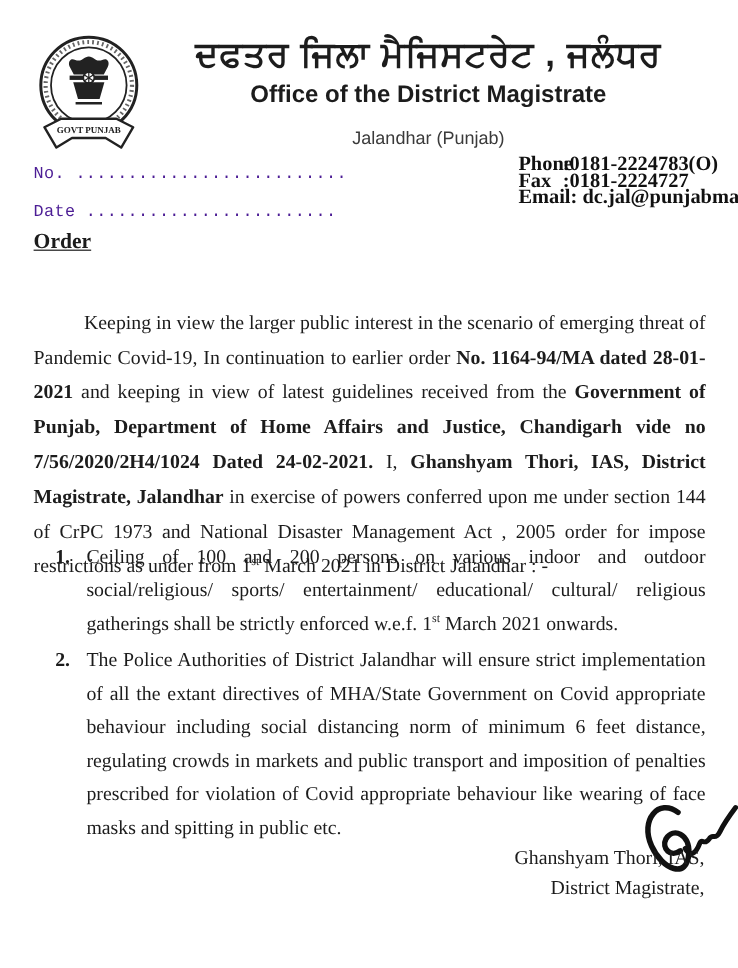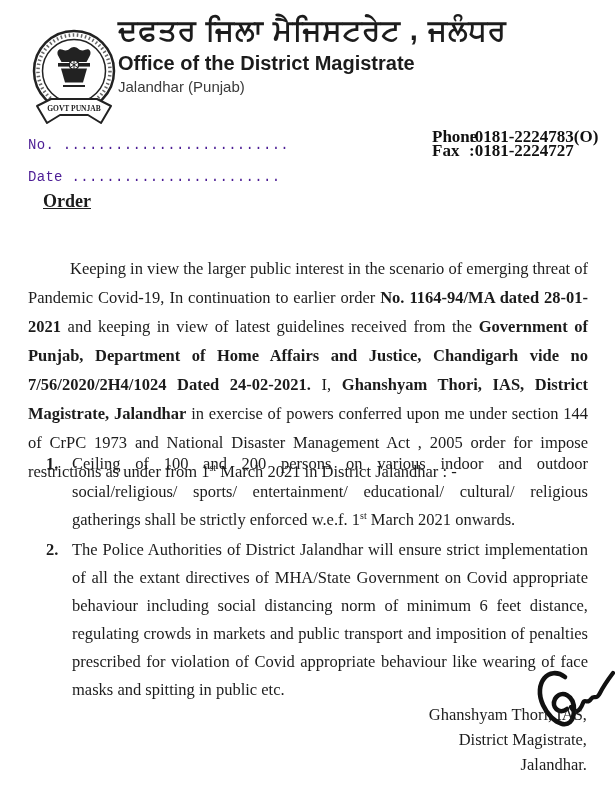--- a/index.html
+++ b/index.html
@@ -9,53 +9,53 @@
     margin:0 auto;
     background:#ffffff;
     font-family:"Liberation Serif", serif;
     color:#1c1c1c;
     overflow:hidden;
     box-shadow:0 0 4px rgba(0,0,0,.15);
   }
 
   
   .emblem { position:absolute; left:30px; top:26px; width:88px; height:104px; }
-  .header-titles { position:absolute; left:118px; top:12px; width:478px; }
+  .header-titles { position:absolute; left:118px; top:28px; width:478px; text-align:center; }
   .punjabi-title {
     font-family:"Liberation Sans", sans-serif;
     font-weight:bold; font-size:29px; line-height:36px;
     letter-spacing:1px; white-space:nowrap;
   }
   .office-title {
     font-family:"Liberation Sans", sans-serif;
     font-weight:bold; font-size:20px; line-height:24px; margin-top:3px;
   }
   .location {
     font-family:"Liberation Sans", sans-serif;
-    font-size:15px; line-height:18px; margin-top:3px; color:#3a3a3a;
+    font-size:15px; line-height:18px; margin-top:16px; color:#3a3a3a;
   }
 
   
   .ref-no   { position:absolute; left:28px; top:137px; }
   .ref-date { position:absolute; left:28px; top:169px; }
   .ref-line {
     font-family:Liberation Mono, monospace;
     font-size:14px; color:#4c1d95; letter-spacing:.3px;
   }
   .contact {
     position:absolute; left:432px; top:130px; width:180px;
     font-size:17px; font-weight:bold; line-height:13.5px; color:#111;
   }
   .contact-row { display:flex; }
   .contact-label { width:37px; flex:0 0 37px; }
   .contact-value { flex:1; }
 
   
   .order-heading {
-    position:absolute; left:43px; top:191px;
+    position:absolute; left:28px; top:191px;
     font-size:18px; font-weight:bold; text-decoration:underline;
   }
   .order-paragraph {
     position:absolute; left:28px; top:222px; width:560px;
     font-size:16.5px; line-height:29px;
     text-align:justify; text-indent:42px;margin-top:32px;
   }
   .order-list {
     position:absolute; left:28px; top:450px; width:560px;
     font-size:16.5px; line-height:28px; text-align:justify;
@@ -111,20 +111,23 @@
 
   <div class="contact">
     <div class="contact-row">
       <span class="contact-label">Phone</span>
       <span class="contact-value">:0181-2224783(O)</span>
     </div>
     <div class="contact-row">
       <span class="contact-label">Fax</span>
       <span class="contact-value">:0181-2224727</span>
     </div>
+    <div class="contact-row">
+      <span>Email:</span>&nbsp;<span class="contact-value">dc.jal@punjabmail.gov.in</span>
+    </div>
   </div>
 
   <div class="order-heading">Order</div>
 
   <p class="order-paragraph"><span>Keeping in view the larger public interest in the scenario of emerging threat of Pandemic Covid-19, In continuation to earlier order </span><b>No. 1164-94/MA dated 28-01-2021</b><span> and keeping in view of latest guidelines received from the </span><b>Government of Punjab, Department of Home Affairs and Justice, Chandigarh vide no 7/56/2020/2H4/1024 Dated 24-02-2021.</b><span> I, </span><b>Ghanshyam Thori, IAS, District Magistrate, Jalandhar</b><span> in exercise of powers conferred upon me under section 144 of CrPC 1973 and National Disaster Management Act , 2005 order for impose restrictions as under from 1</span><sup>st</sup><span> March 2021 in District Jalandhar : -</span></p>
 
   <div class="order-list">
     <div class="order-item">
       <span class="item-number">1.</span><span>Ceiling of 100 and 200 persons on various indoor and outdoor social/religious/ sports/ entertainment/ educational/ cultural/ religious gatherings shall be strictly enforced w.e.f. 1</span><sup>st</sup><span> March 2021 onwards.</span>
     </div>
@@ -133,16 +136,15 @@
     </div>
   </div>
 
   <svg class="signature-scribble" viewBox="0 0 88 88" xmlns="http://www.w3.org/2000/svg">
     <path d="M38 14 C 22 2, 6 20, 16 42 C 25 62, 46 70, 47 48 C 48 32, 34 26, 28 36 C 24 44, 32 52, 40 46" fill="none" stroke="#111" stroke-width="4.6" stroke-linecap="round"></path>
     <path d="M44 44 C 48 52, 53 48, 56 40 C 58 35, 60 42, 64 36 C 67 31, 69 38, 73 30 C 76 24, 80 18, 86 10" fill="none" stroke="#111" stroke-width="4.2" stroke-linecap="round"></path>
   </svg>
   <div class="signature-block">
     <div>Ghanshyam Thori, IAS,</div>
     <div>District Magistrate,</div>
-    <div>Jalandhar.</div>
   </div>
 
 </div>
 
 </body></html>

